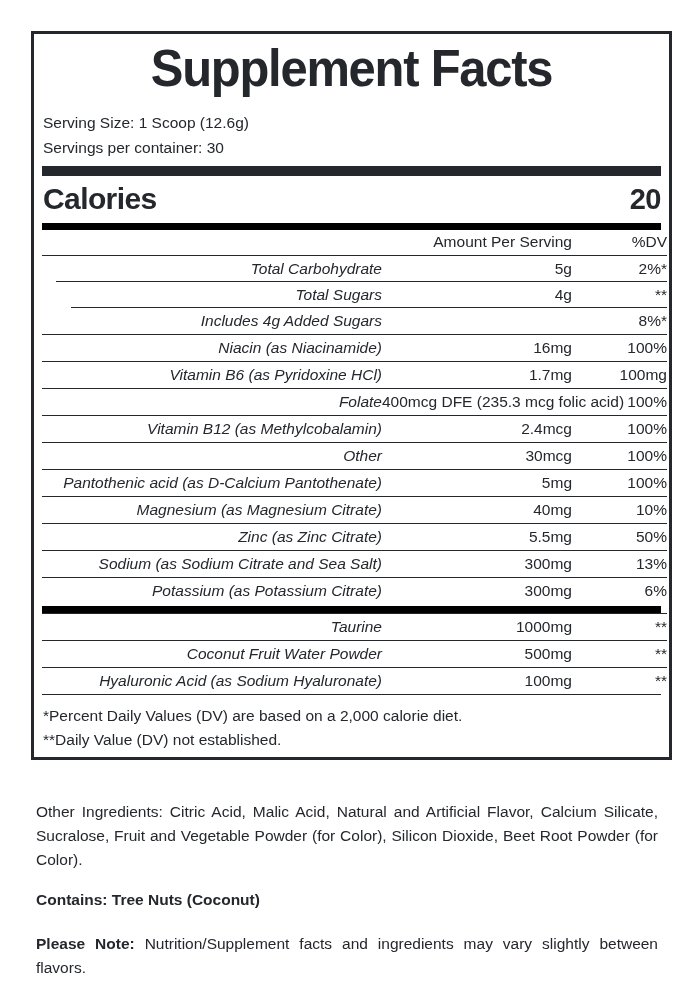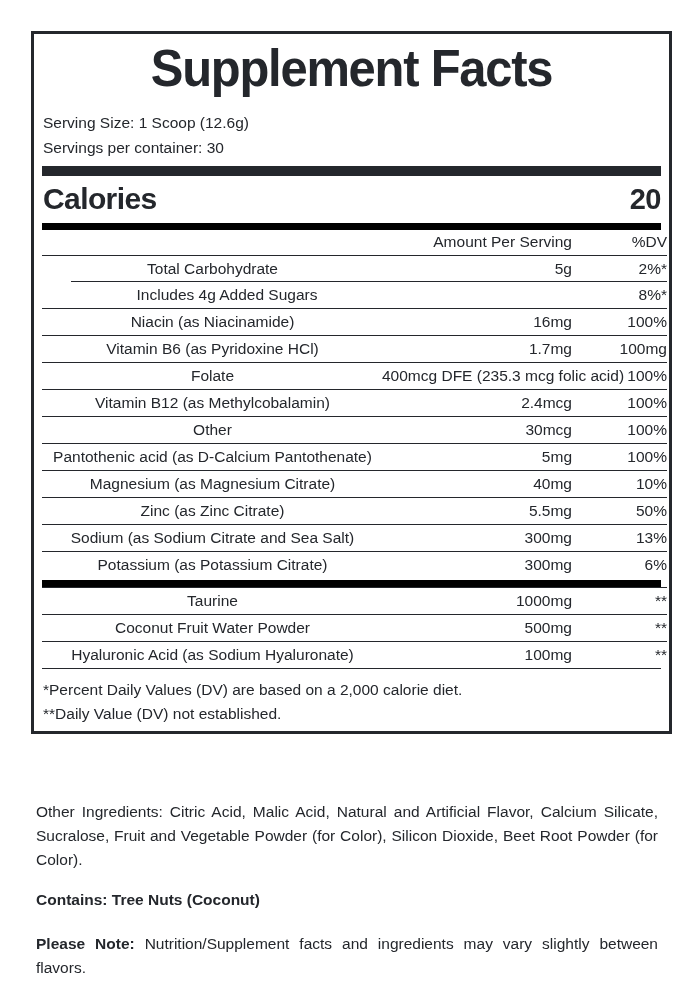--- a/index.html
+++ b/index.html
@@ -101,21 +101,21 @@
     padding: 3px 0 4px 0;
     text-align: right;
     white-space: nowrap;
   }
   .hdr .col-name { text-align: left; }
 
   .nrow td {
     padding: 4px 0 4px 0;
     border-top: 1px solid #24272c;
   }
-  .nrow .cell-name   { text-align: center; padding-left: 1px; }
+  .nrow .cell-name   { text-align: right; padding-left: 1px; font-style: italic; }
   .nrow .cell-amount { text-align: right; white-space: nowrap; }
   .nrow .cell-dv     { text-align: right; white-space: nowrap; }
 
   
   .nrow.first td { border-top: none; padding-top: 4px; }
 
   
   .nrow.indent1 .cell-name { padding-left: 15px; }
   .nrow.indent1 td.cell-name { border-top-color: #24272c; }
   .nrow.indent1 td:first-child {
@@ -225,20 +225,25 @@
           <td>Amount Per Serving</td>
           <td>%DV</td>
         </tr>
 
         <tr class="nrow">
           <td class="cell-name">Total Carbohydrate</td>
           <td class="cell-amount">5g</td>
           <td class="cell-dv">2%*</td>
         </tr>
 
+        <tr class="nrow indent1 rule-inset1">
+          <td class="cell-name">Total Sugars</td>
+          <td class="cell-amount">4g</td>
+          <td class="cell-dv">**</td>
+        </tr>
 
         <tr class="nrow indent2 rule-inset2">
           <td class="cell-name">Includes 4g Added Sugars</td>
           <td class="cell-amount"></td>
           <td class="cell-dv">8%*</td>
         </tr>
 
 
         <tr class="nrow">
           <td class="cell-name">Niacin (as Niacinamide)</td>

